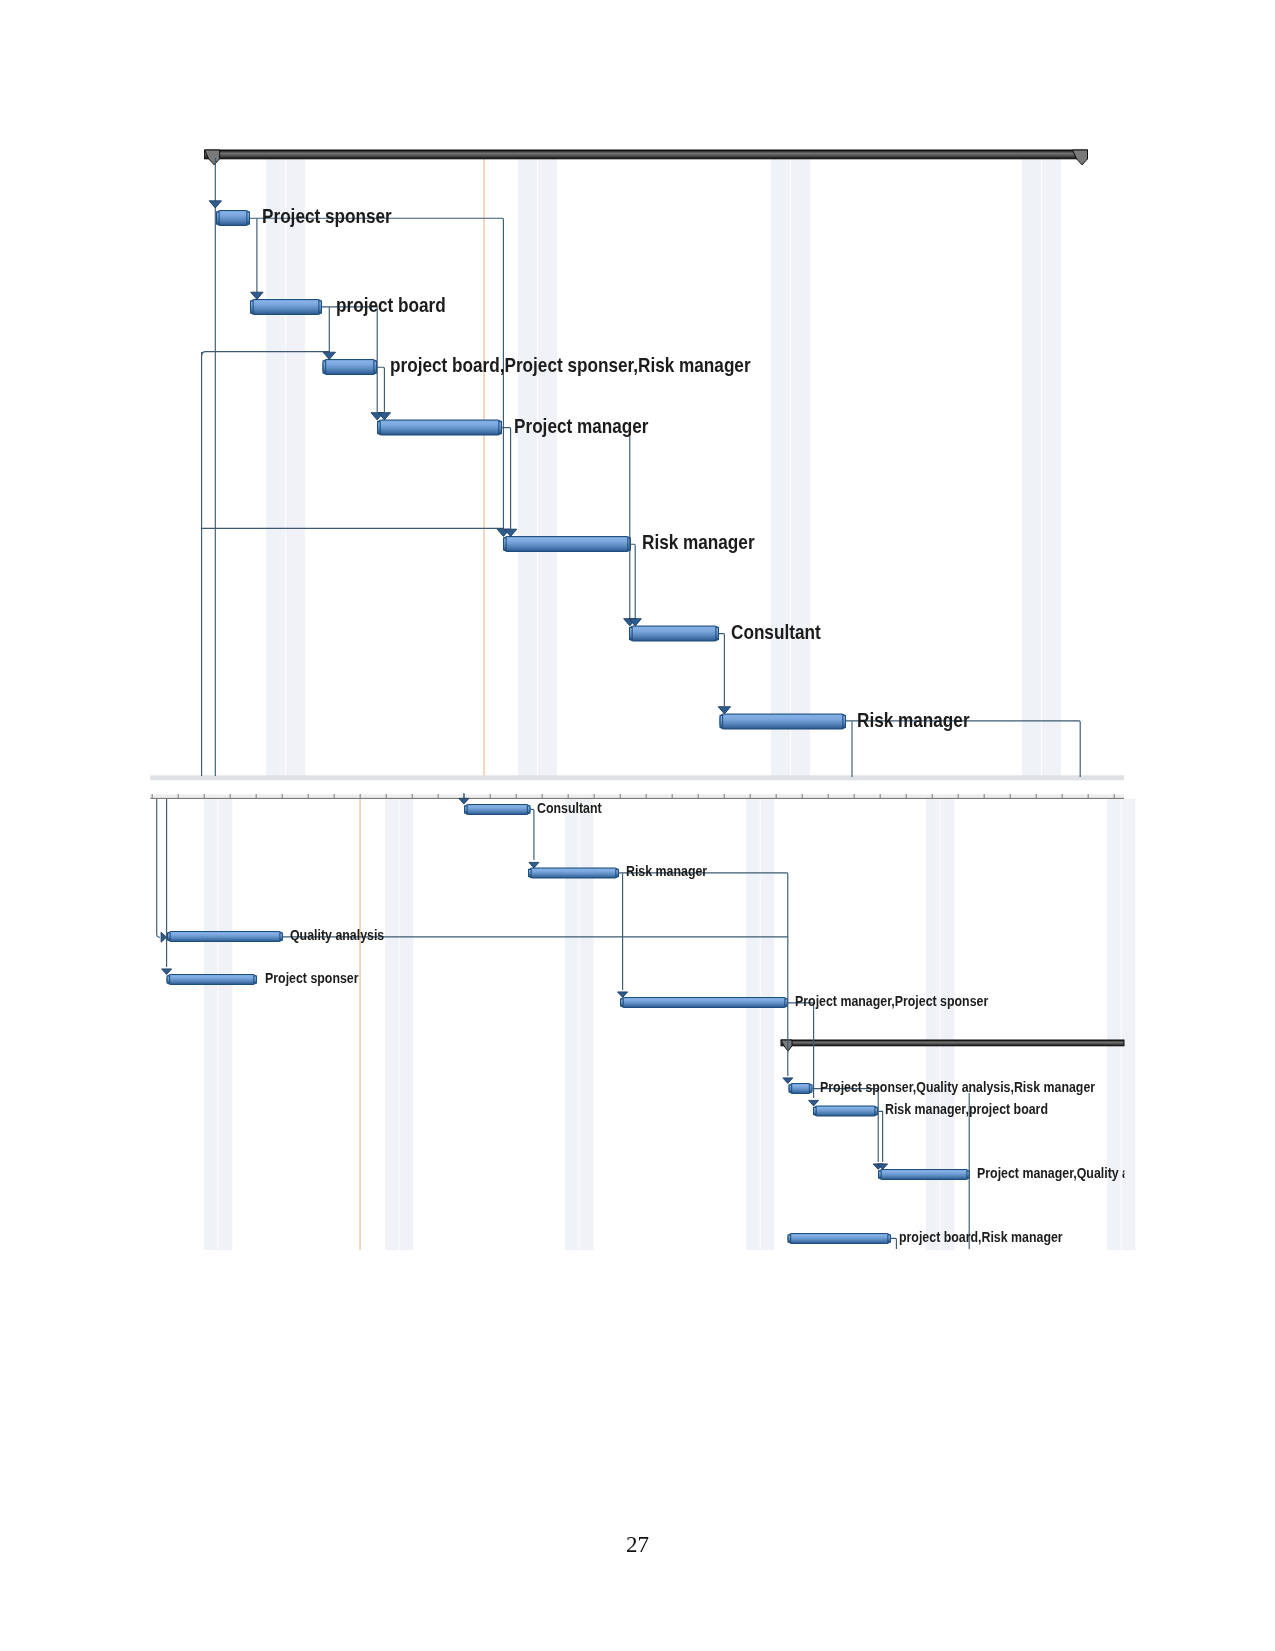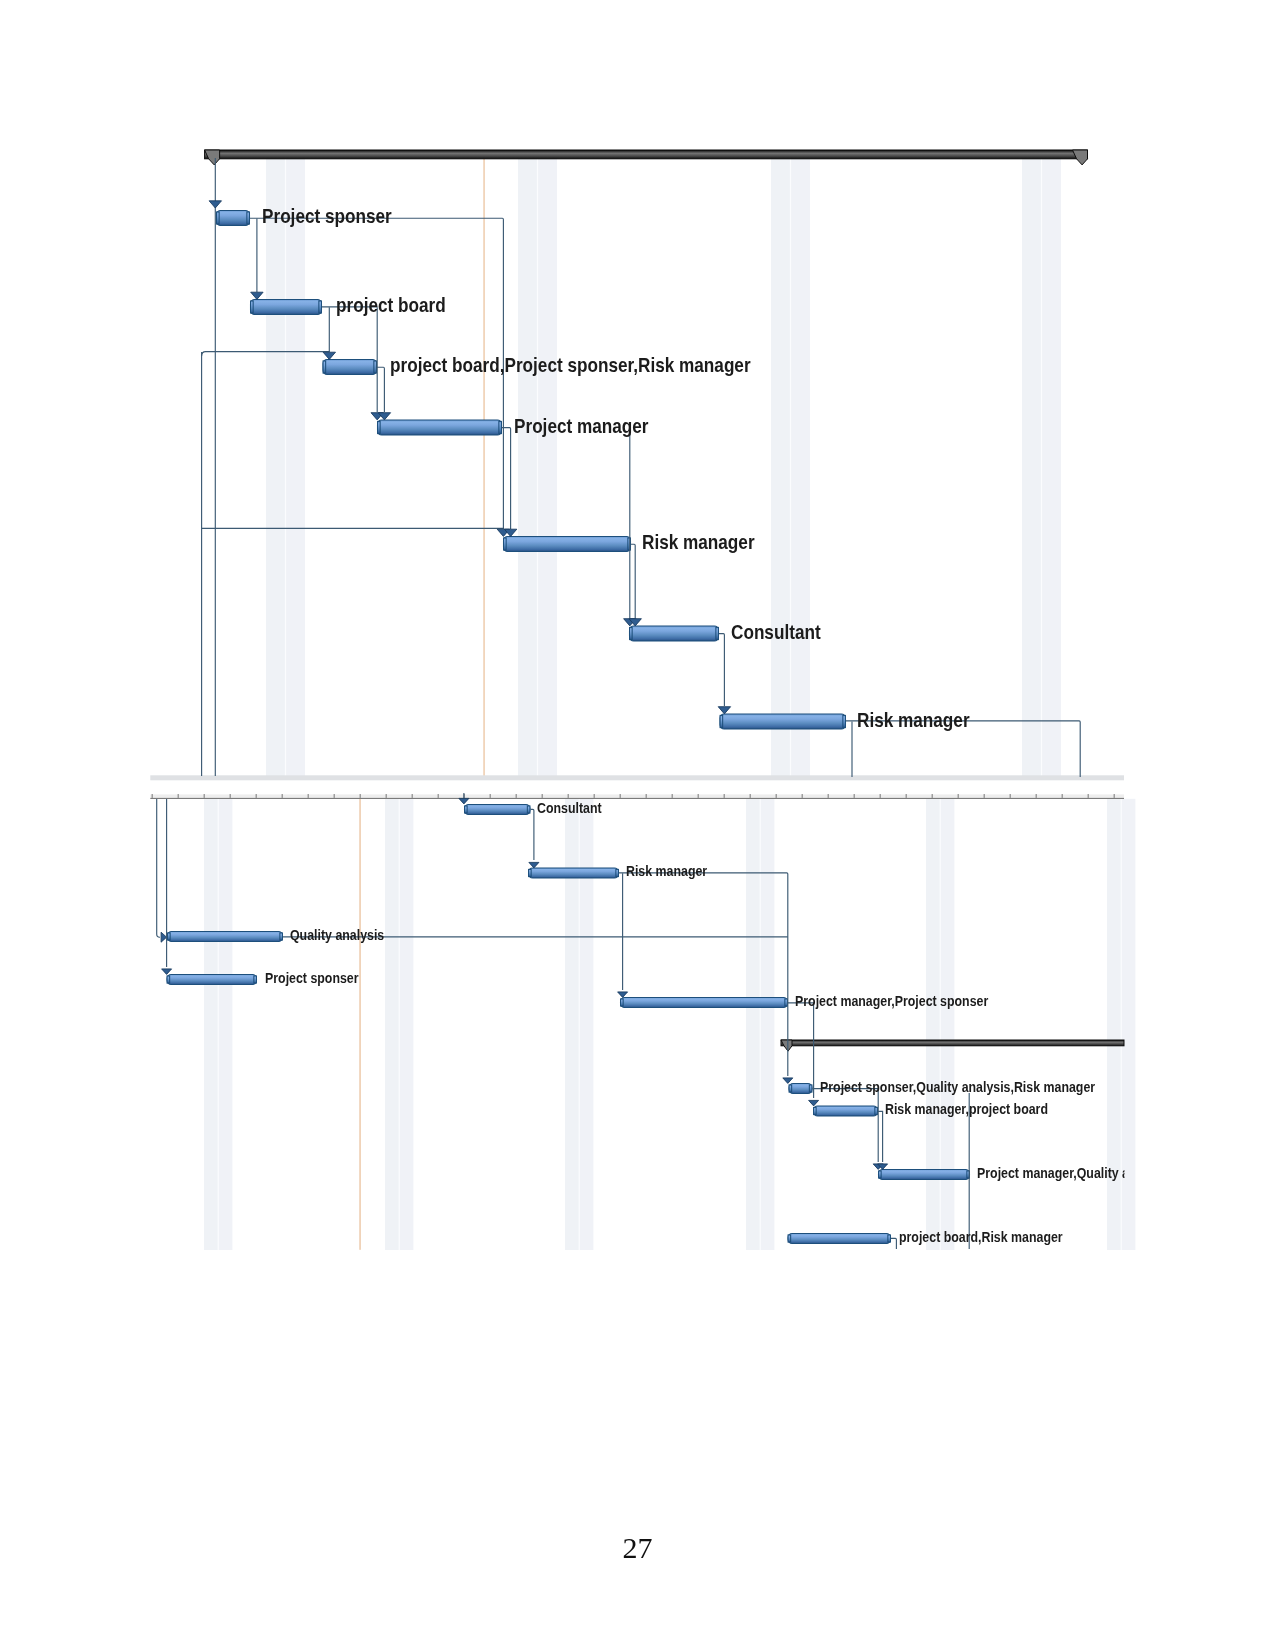--- a/index.html
+++ b/index.html
@@ -2,21 +2,21 @@
 <html><head>
 <meta charset="utf-8">
 <title>Project schedule - Gantt chart</title>
 <style>
   html,body{margin:0;padding:0;background:#ffffff;}
   body{width:1275px;height:1651px;overflow:hidden;
        font-family:"Liberation Sans",sans-serif;}
   #page{position:relative;width:1275px;height:1559px;background:#fff;}
   #gantt{position:absolute;left:0;top:0;display:block;}
   .pgnum{position:absolute;left:0;top:1533px;width:1275px;text-align:center;
-         font-family:"Liberation Serif",serif;font-size:30px;line-height:1;color:#111;}
+         font-family:"Liberation Serif",serif;font-size:23px;line-height:1;color:#111;}
 </style>
 </head>
 <body>
 
 <div id="page">
   <svg id="gantt" width="1275" height="1400" viewBox="0 0 1275 1400">
       <defs>
         <linearGradient id="barGrad" x1="0" y1="0" x2="0" y2="1">
           <stop offset="0.00" stop-color="#6c9ad2"></stop>
           <stop offset="0.14" stop-color="#86b1e6"></stop>

